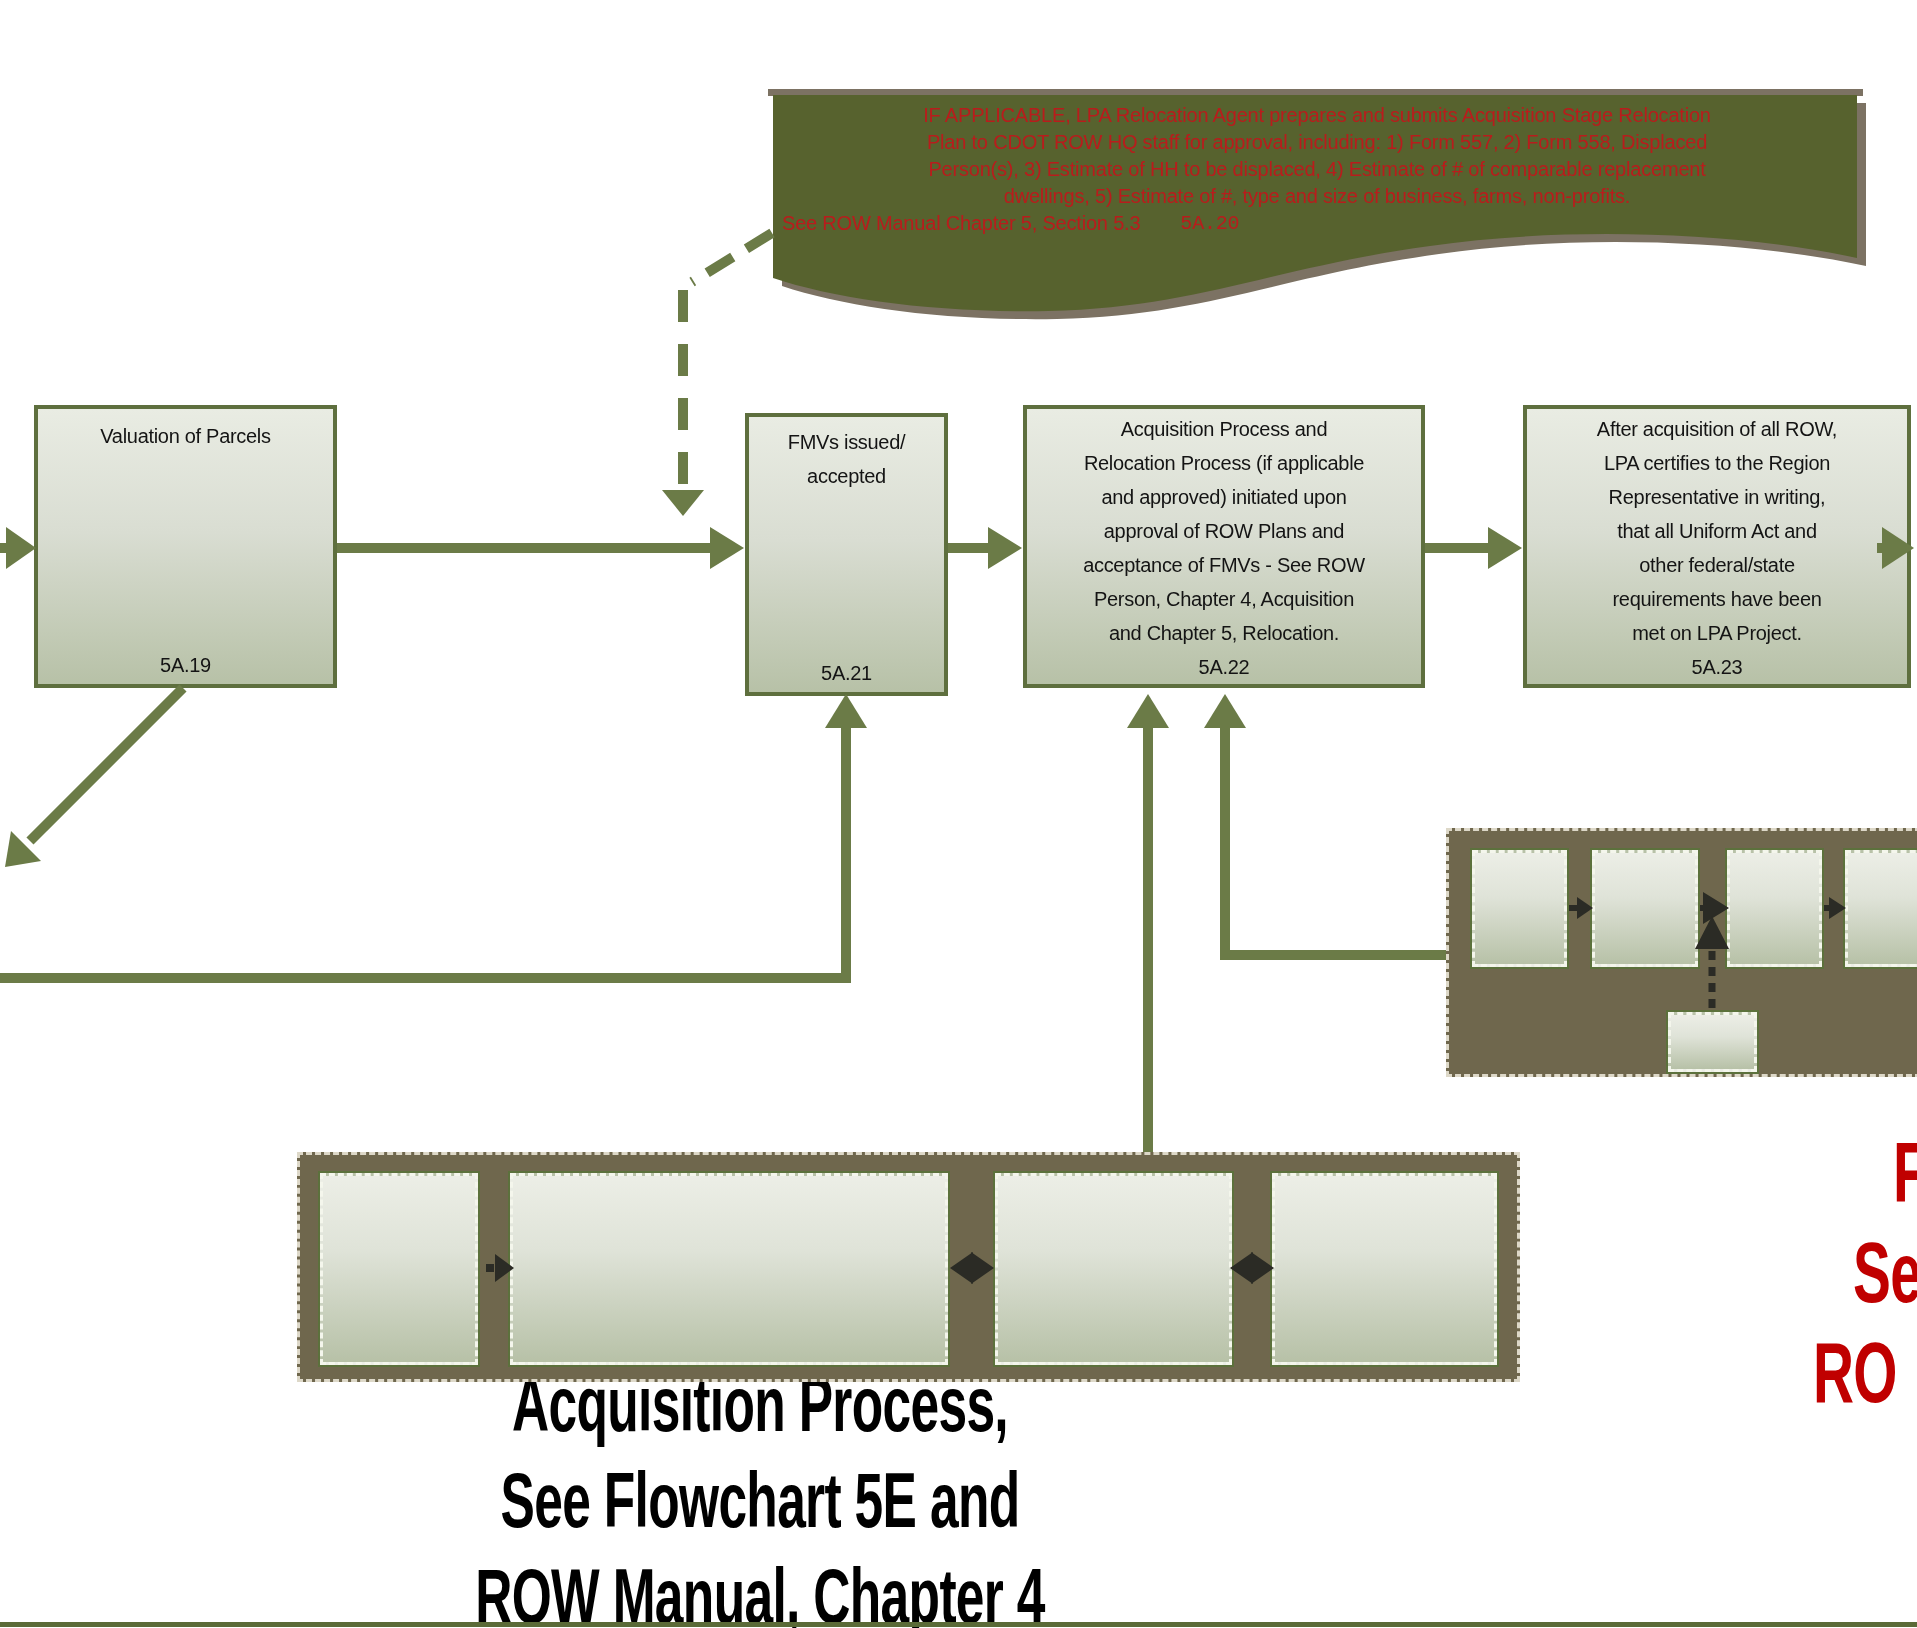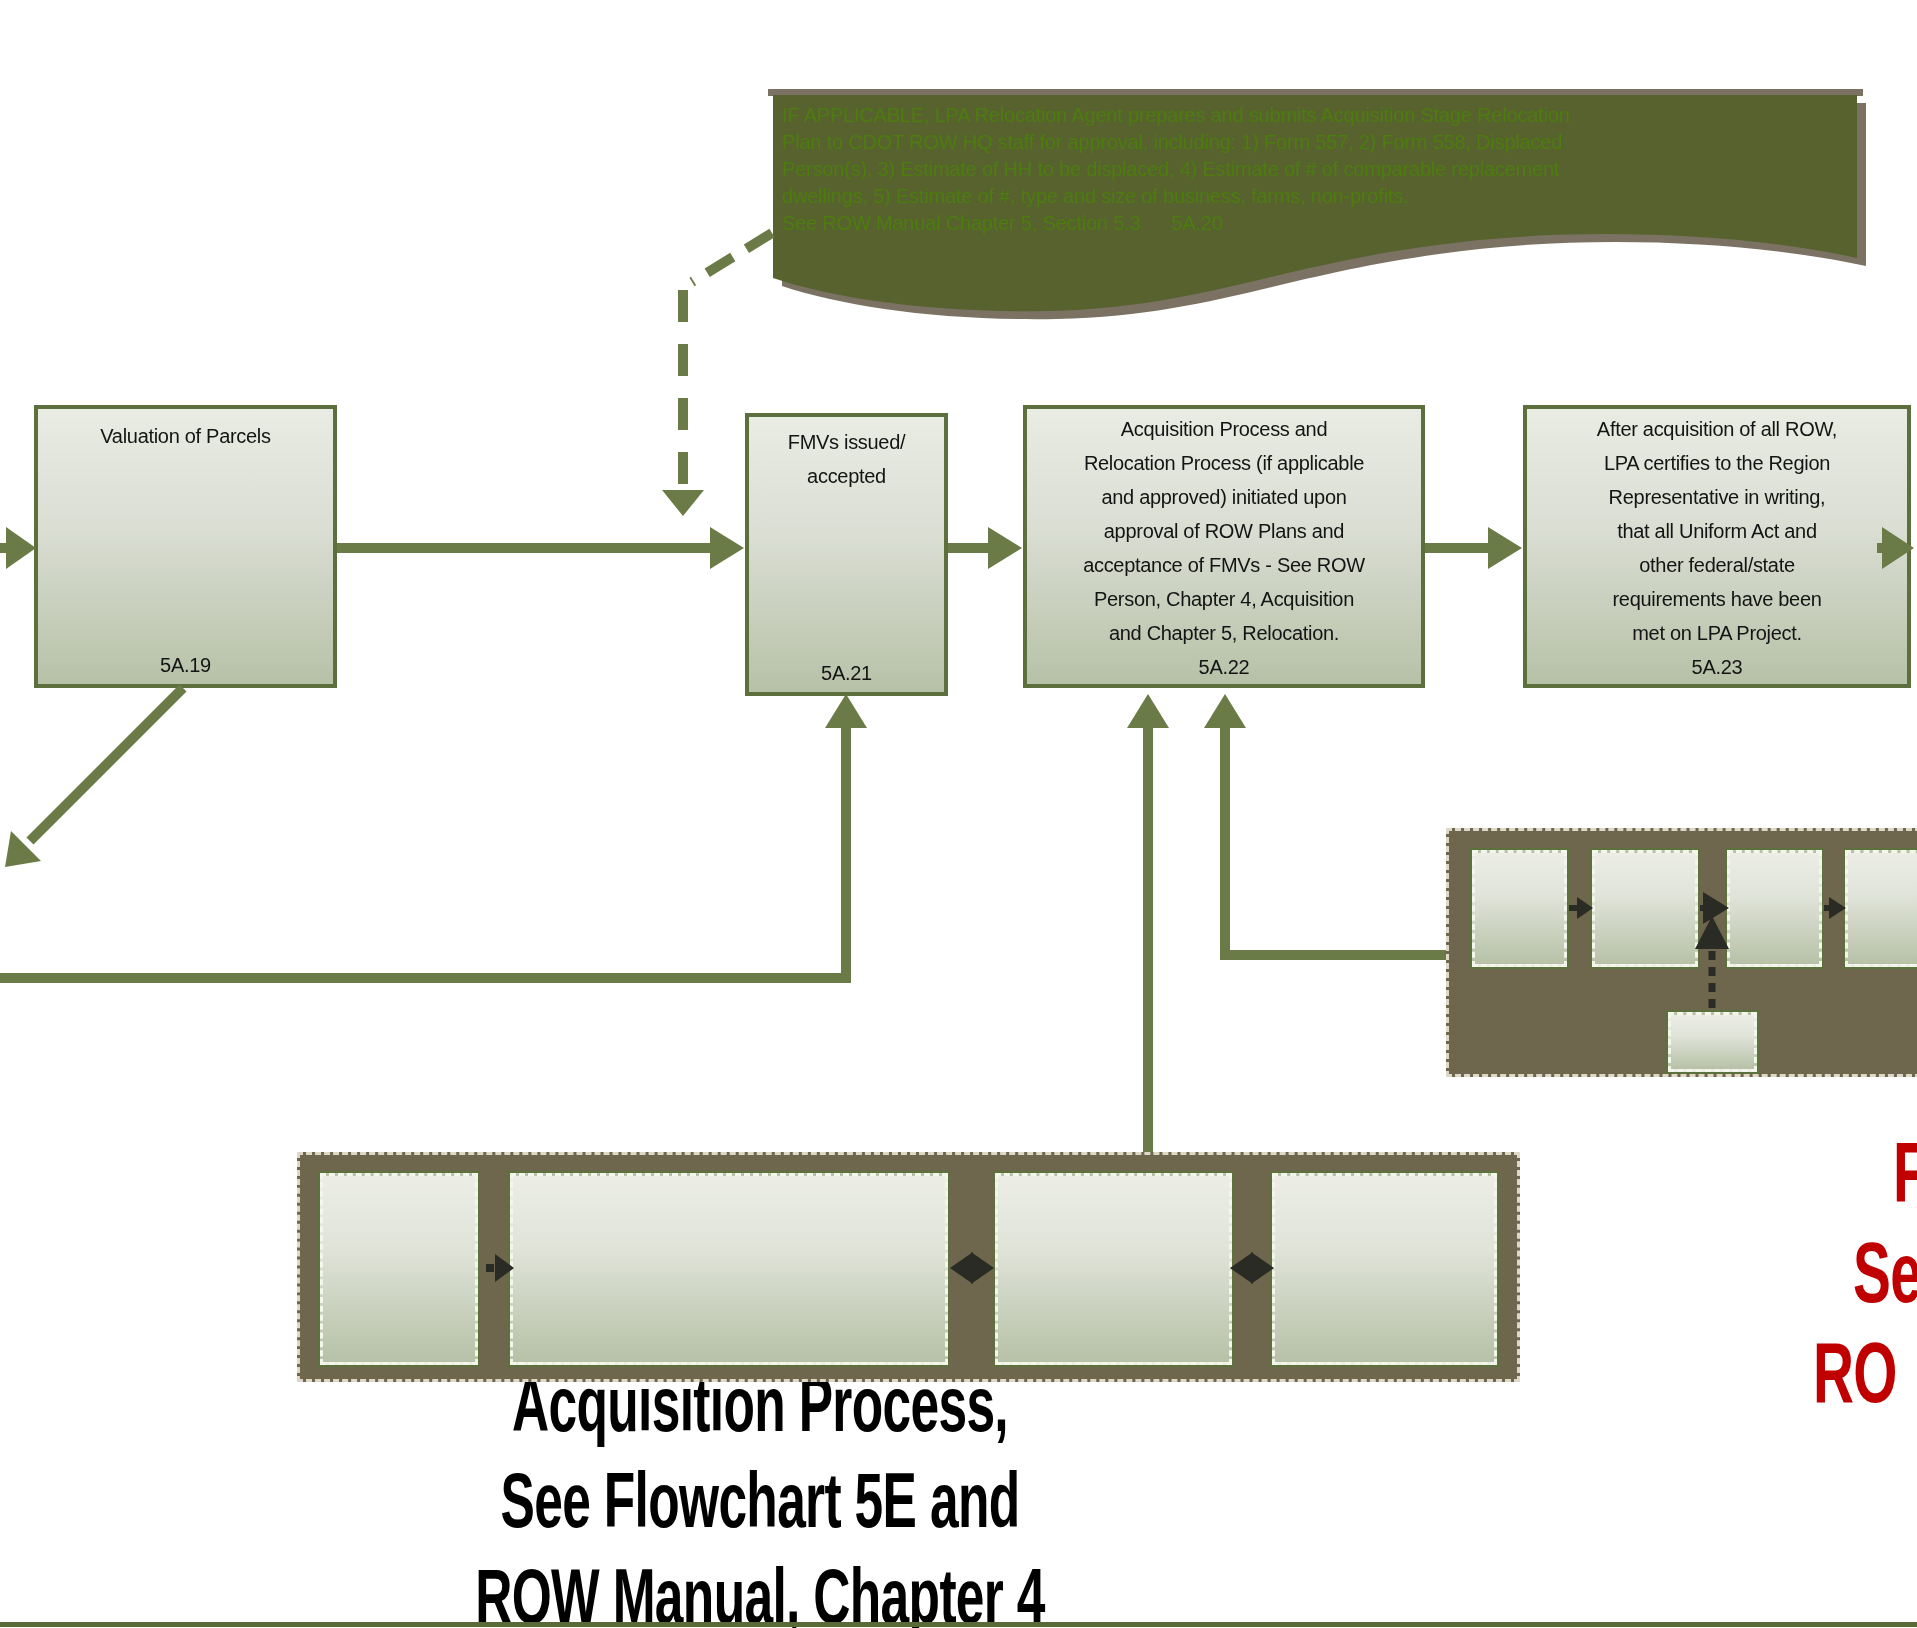--- a/index.html
+++ b/index.html
@@ -36,25 +36,25 @@
     color:#141414;font-size:20px;line-height:34px;text-align:center;
     letter-spacing:-.3px;
     display:flex;flex-direction:column;align-items:center;
   }
   .pbox .flex-gap{flex:1;}
   .pbox .code{margin-bottom:2px;}
   .pline{width:100%;white-space:nowrap;}
   
   .banner-text{
     position:absolute;left:782px;top:102px;width:1070px;z-index:6;
-    color:#4d7c0f;font-size:20px;line-height:27px;letter-spacing:-.2px;
+    color:#b91c1c;font-size:20px;line-height:27px;letter-spacing:-.2px;text-align:center;
   }
   .banner-text .bline{white-space:nowrap;}
   .banner-foot{display:flex;}
-  .banner-foot .bcode{margin-left:31px;}
+  .banner-foot .bcode{margin-left:40px;font-family:Liberation Mono, monospace;}
   
   .overlay{position:absolute;left:0;top:0;z-index:5;}
 </style>
 </head>
 <body>
 
 <div class="stage">
 
   <div class="caption-black">
     <div class="cap-line">Acquisition Process,</div>

